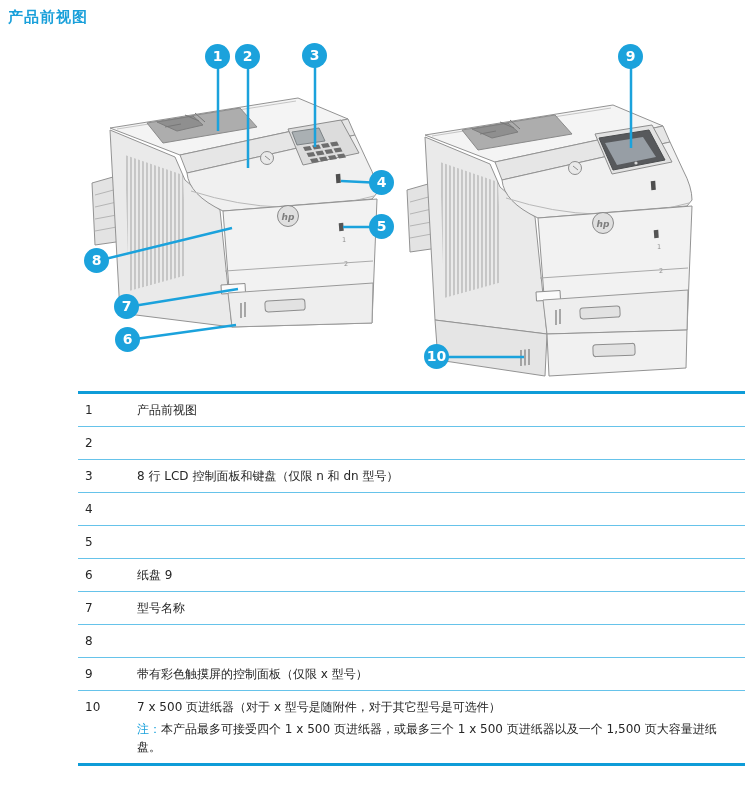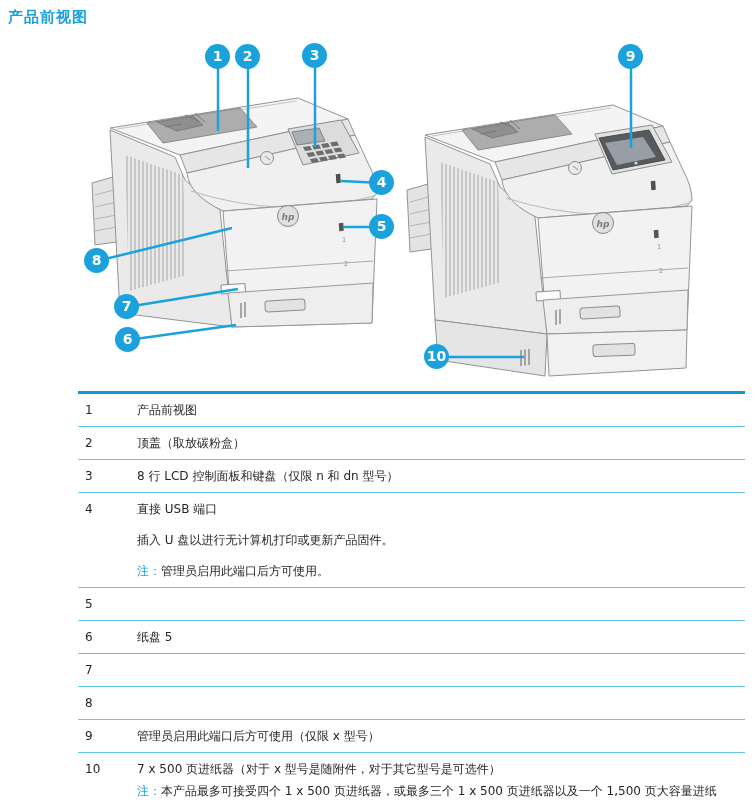--- a/index.html
+++ b/index.html
@@ -193,66 +193,59 @@
 
     <div class="trow">
       <div class="tnum">1</div>
       <div class="tdesc">
           <p>产品前视图</p>
         </div>
     </div>
 
     <div class="trow">
       <div class="tnum">2</div>
-      <div class="tdesc">
-          <p>顶盖（取放碳粉盒）</p>
-        </div>
     </div>
 
     <div class="trow">
       <div class="tnum">3</div>
       <div class="tdesc">
           <p>8 行 LCD 控制面板和键盘（仅限 n 和 dn 型号）</p>
         </div>
     </div>
 
     <div class="trow">
       <div class="tnum">4</div>
-      <div class="tdesc">
-        <p>直接 USB 端口</p>
-        <p class="spaced">插入 U 盘以进行无计算机打印或更新产品固件。</p>
-        <p class="spaced">
-          <span class="note-label">注：</span><span>管理员启用此端口后方可使用。</span>
-        </p>
-      </div>
     </div>
 
     <div class="trow">
       <div class="tnum">5</div>
     </div>
 
     <div class="trow">
       <div class="tnum">6</div>
       <div class="tdesc">
-          <p>纸盘 5</p>
+          <p>纸盘 9</p>
         </div>
     </div>
 
     <div class="trow">
       <div class="tnum">7</div>
+      <div class="tdesc">
+          <p>型号名称</p>
+        </div>
     </div>
 
     <div class="trow">
       <div class="tnum">8</div>
     </div>
 
     <div class="trow">
       <div class="tnum">9</div>
       <div class="tdesc">
-          <p>管理员启用此端口后方可使用（仅限 x 型号）</p>
+          <p>带有彩色触摸屏的控制面板（仅限 x 型号）</p>
         </div>
     </div>
 
     <div class="trow">
       <div class="tnum">10</div>
       <div class="tdesc">
         <p>7 x 500 页进纸器（对于 x 型号是随附件，对于其它型号是可选件）</p>
         <p class="tight">
           <span class="note-label">注：</span><span>本产品最多可接受四个 1 x 500 页进纸器，或最多三个 1 x 500 页进纸器以及一个 1,500 页大容量进纸盘。</span>
         </p>

